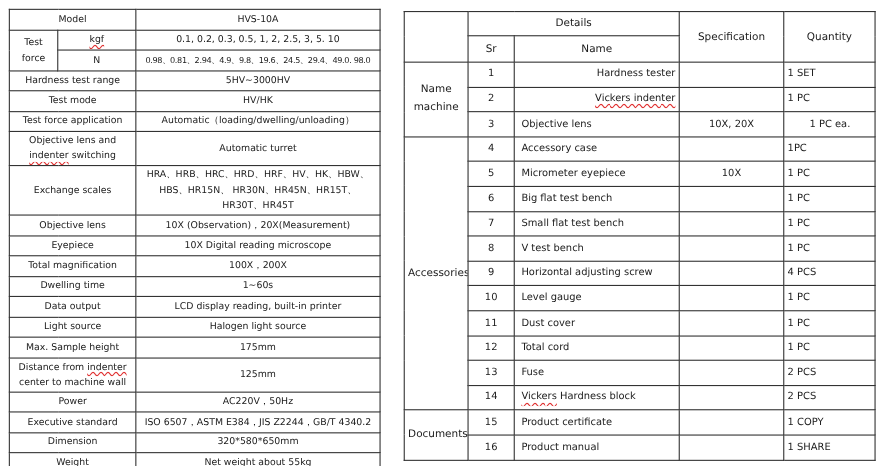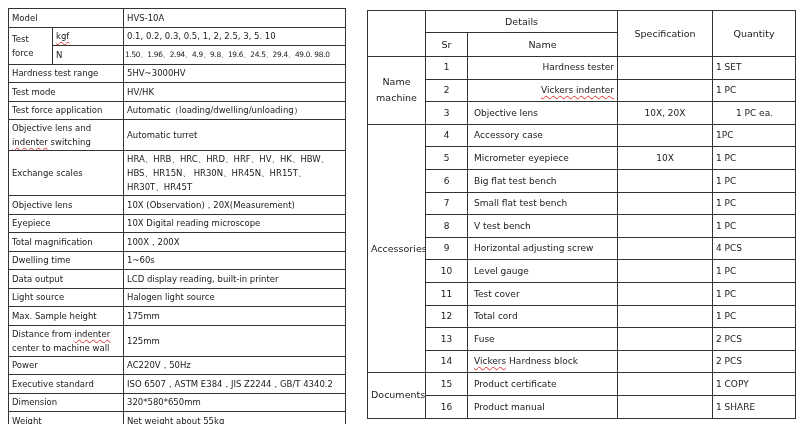--- a/index.html
+++ b/index.html
@@ -7,21 +7,21 @@
     width:799px;height:424px;background:#ffffff;position:relative;
     font-family:"DejaVu Sans","Liberation Sans",sans-serif;color:#1a1a1a;
     -webkit-font-smoothing:antialiased;
   }
   table{border-collapse:collapse;table-layout:fixed;}
   td,th{border:1px solid #333;padding:1px 3px;line-height:14px;overflow:hidden;}
 
   
   .spec{position:absolute;left:8px;top:8px;width:337px;}
   .spec tr{height:18.5px;}
-  .spec td{font-size:8.5px;vertical-align:middle;margin-top:31px;}
+  .spec td{font-size:8.5px;text-align:center;vertical-align:middle;margin-top:31px;}
   .spec td.val.tight{font-size:7.4px;letter-spacing:-0.3px;white-space:nowrap;padding:1px 1px;}
 
   
   .parts{position:absolute;left:367px;top:10px;width:428px;}
   .parts thead tr.r1{height:22px;margin-top:21px;}
   .parts thead tr.r2{height:24px;}
   .parts tbody tr{height:22.6px;}
   .parts td,.parts th{font-size:9px;}
   th.hd{font-weight:normal;text-align:center;vertical-align:middle;font-size:9.5px;}
   td.corner{border-bottom:1px solid #333;}
@@ -53,21 +53,21 @@
           <td class="lbl" colspan="2">Model</td>
           <td class="val">HVS-10A</td>
         </tr>
         <tr>
           <td class="lbl" rowspan="2">Test force</td>
           <td class="lbl"><span class="sq">kgf</span></td>
           <td class="val">0.1, 0.2, 0.3, 0.5, 1, 2, 2.5, 3, 5. 10</td>
         </tr>
         <tr>
           <td class="lbl">N</td>
-          <td class="val tight">1.50、1.96、2.94、4.9、9.8、19.6、24.5、29.4、49.0. 98.0</td>
+          <td class="val tight">0.98、0.81、2.94、4.9、9.8、19.6、24.5、29.4、49.0. 98.0</td>
         </tr>
         <tr>
           <td class="lbl" colspan="2">Hardness test range</td>
           <td class="val">5HV~3000HV</td>
         </tr>
         <tr>
           <td class="lbl" colspan="2">Test mode</td>
           <td class="val">HV/HK</td>
         </tr>
         <tr>
@@ -211,21 +211,21 @@
           <td class="qty">4 PCS</td>
         </tr>
         <tr>
           <td class="sr">10</td>
           <td class="nm">Level gauge</td>
           <td class="sp"></td>
           <td class="qty">1 PC</td>
         </tr>
         <tr>
           <td class="sr">11</td>
-          <td class="nm">Test cover</td>
+          <td class="nm">Dust cover</td>
           <td class="sp"></td>
           <td class="qty">1 PC</td>
         </tr>
         <tr>
           <td class="sr">12</td>
           <td class="nm">Total cord</td>
           <td class="sp"></td>
           <td class="qty">1 PC</td>
         </tr>
         <tr>

